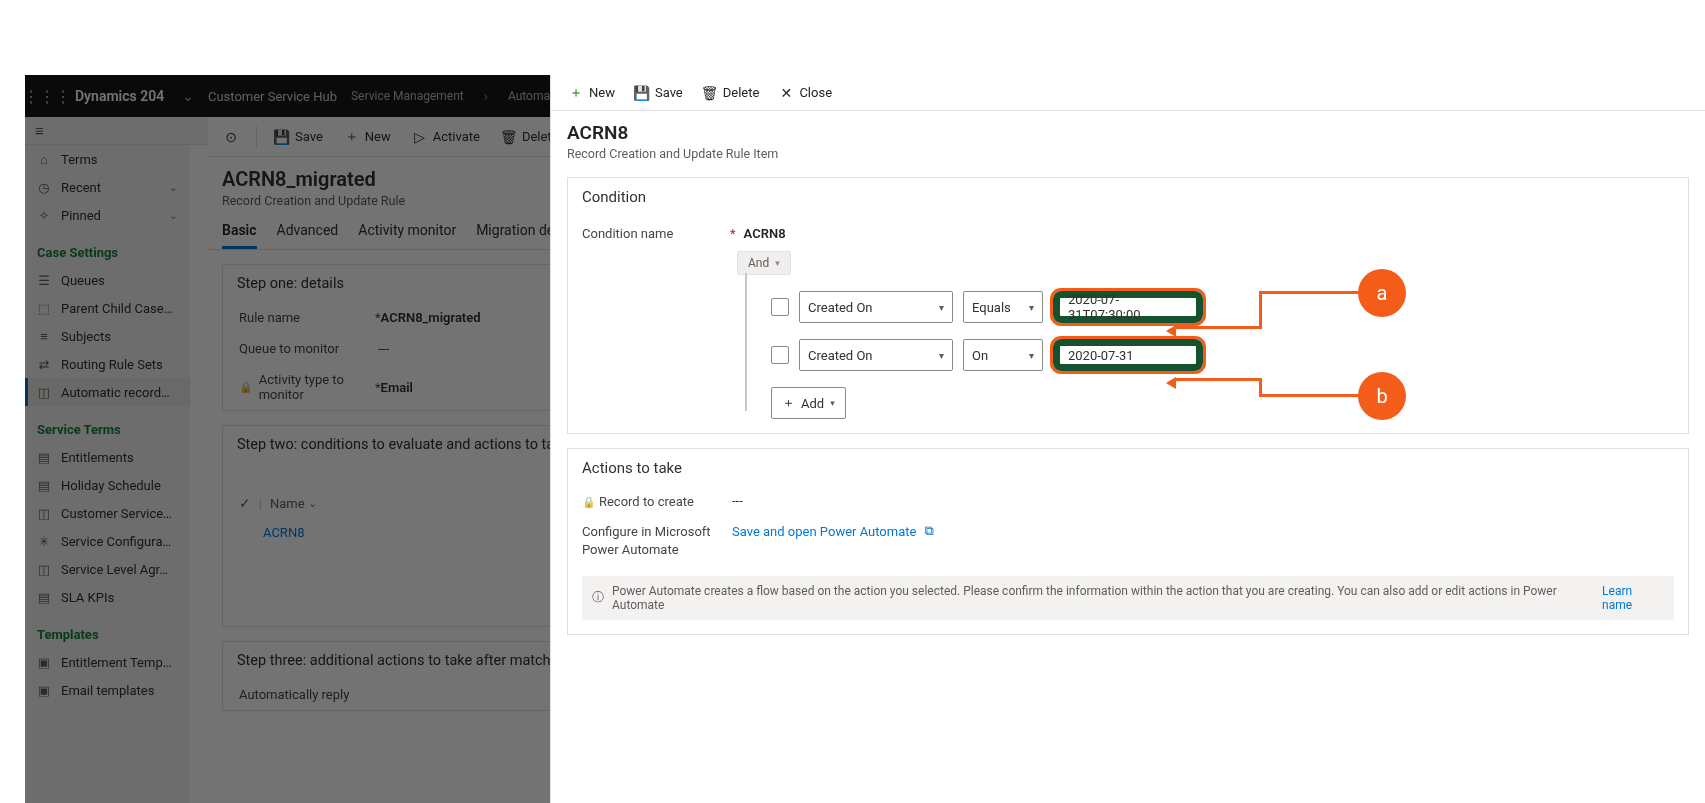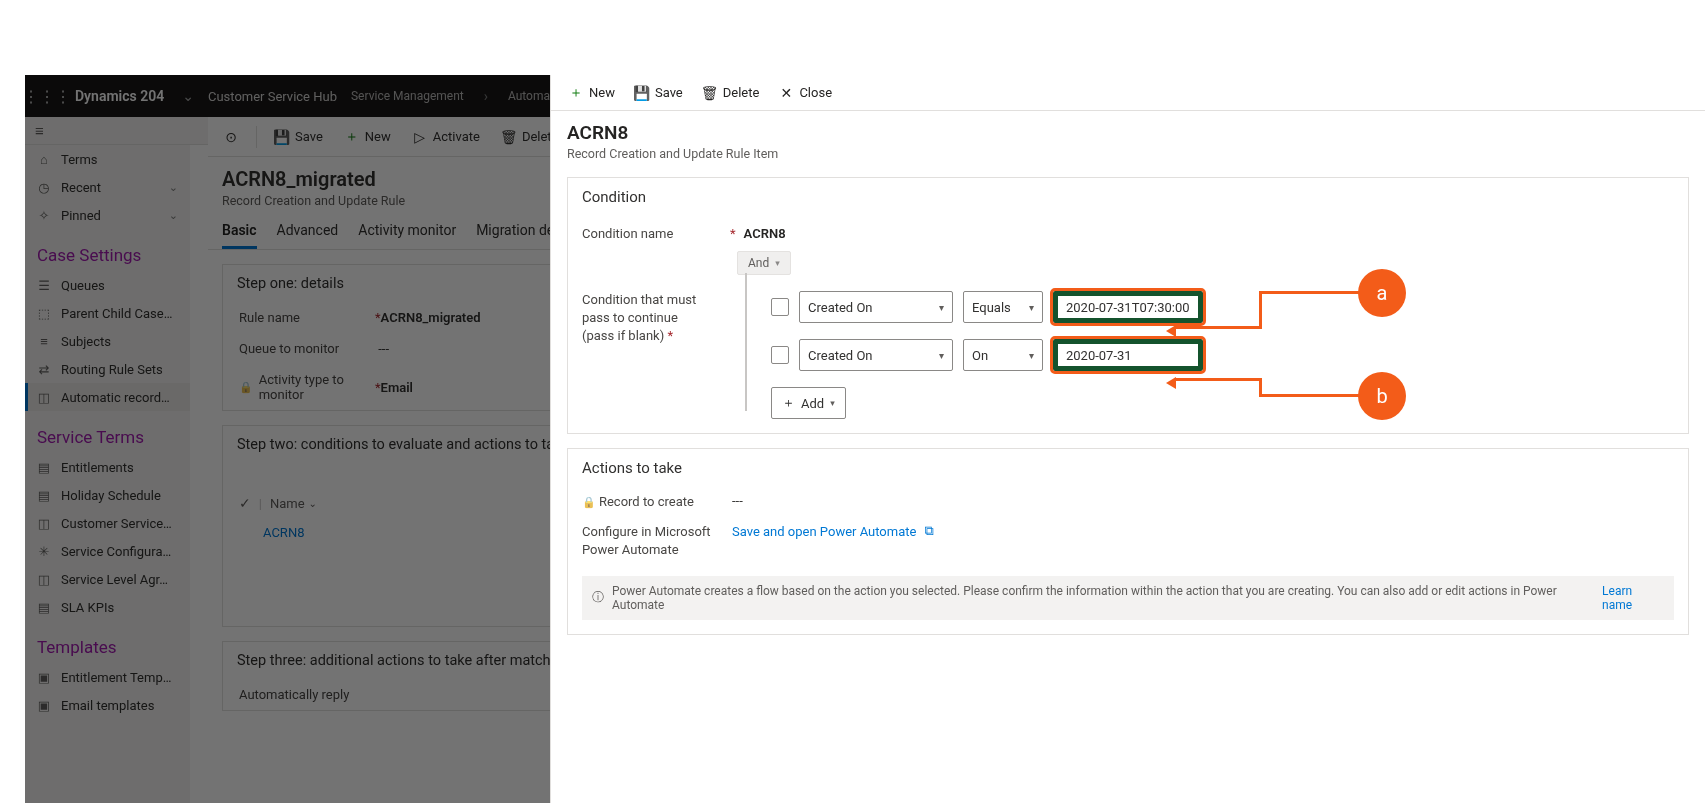--- a/index.html
+++ b/index.html
@@ -50,21 +50,21 @@
   .hamburger-row{position:absolute;left:0;top:42px;width:183px;height:28px;display:flex;align-items:center;padding:0 10px;background:#f3f2f1;border-bottom:1px solid #e1dfdd;}
   .left-nav{
     position:absolute; left:0; top:70px; bottom:0; width:165px;
     background:#f3f2f1; font-size:13px; color:#323130;
     overflow:hidden;
   }
   .nav-item{display:flex;align-items:center;gap:10px;height:28px;padding:0 12px;cursor:default;}
   .nav-item .ni-ico{width:14px;height:14px;display:flex;align-items:center;justify-content:center;opacity:.75;font-size:13px;}
   .nav-item.selected{position:relative;background:#eae8e6;}
   .nav-item.selected::before{content:"";position:absolute;left:0;top:0;bottom:0;width:3px;background:var(--blue);}
-  .nav-group{padding:16px 12px 6px 12px;font-size:17px;color:#a21caf;}
+  .nav-group{padding:16px 12px 6px 12px;font-size:13px;color:#15803d;font-weight:bold;}
   .nav-chev{margin-left:auto;opacity:.6;font-size:11px;}
 
   
   .bg-main{
     position:absolute; left:183px; top:42px; right:0; bottom:0;
     background:#fff; color:#323130;
   }
   .cmdbar{height:40px;display:flex;align-items:center;border-bottom:1px solid #e1dfdd;padding:0 8px;gap:6px;font-size:13px;}
   .cmdbar .cbtn{display:flex;align-items:center;gap:6px;padding:4px 8px;border-radius:2px;}
   .cbtn .ico{width:14px;height:14px;display:flex;align-items:center;justify-content:center;font-size:14px;}
@@ -117,21 +117,21 @@
   .builder .lbl-bld{position:absolute;left:0;top:40px;width:120px;color:#484644;line-height:1.4;}
   .builder .canvas{margin-left:155px;position:relative;padding-bottom:14px;}
   .and-chip{display:inline-flex;align-items:center;gap:6px;background:#f0efee;border:1px solid #e4e2e0;border-radius:2px;padding:4px 10px;color:#605e5c;font-size:12px;margin-left:0;}
   .and-chip .drop{font-size:9px;opacity:.7;}
   .row-line{display:flex;align-items:center;gap:10px;margin-top:16px;margin-left:34px;}
   .cbx{width:18px;height:18px;border:1px solid #8a8886;border-radius:2px;background:#fff;}
   .sel{display:inline-flex;align-items:center;border:1px solid #8a8886;height:32px;border-radius:2px;background:#fff;padding:0 8px;gap:8px;color:#323130;}
   .sel .caret{font-size:10px;color:#605e5c;margin-left:auto;}
   .sel.w150{width:154px;justify-content:space-between;}
   .sel.w64{width:80px;justify-content:space-between;}
-  .txt-in{border:5px solid #14532d;height:32px;width:150px;border-radius:2px;background:#fff;padding:2px 8px;font-size:13px;display:flex;align-items:center;color:#323130;}
+  .txt-in{border:7px solid #14532d;height:32px;width:150px;border-radius:8px;background:#fff;padding:2px 8px;font-size:13px;display:flex;align-items:center;color:#323130;}
   .txt-in.highlight{outline:3px solid var(--orange);outline-offset:0;}
   .add-btn{display:inline-flex;align-items:center;gap:6px;border:1px solid #8a8886;border-radius:2px;background:#fff;padding:6px 10px;margin-top:16px;margin-left:34px;color:#323130;}
   .add-btn .caret{font-size:9px;color:#605e5c;}
 
   
   .conn-vert{position:absolute;left:8px;top:22px;bottom:22px;width:2px;background:#c8c6c4;}
 
   .act-row{display:flex;align-items:flex-start;padding:6px 14px;font-size:13px;}
   .act-row .lbl{width:150px;color:#484644;line-height:1.4;}
   .act-row .val{color:#323130;}
@@ -365,21 +365,20 @@
       <div class="group">
         <div class="group-hdr">Condition</div>
         <div class="cond-row">
           <div class="lbl">Condition name</div>
           <div class="req">*</div>
           <div class="val">ACRN8</div>
         </div>
         <div class="spacer6"></div>
 
         <div class="builder">
-          <div class="lbl-bld"><span>Condition that must pass to continue (pass if blank)</span> <span style="color:#a4262c;">*</span></div>
           <div class="canvas">
             <div class="and-chip">
               <span>And</span>
               <span class="drop">▾</span>
             </div>
             <div class="conn-vert"></div>
 
             <div class="row-line">
               <div class="cbx"></div>
               <div class="sel w150">

